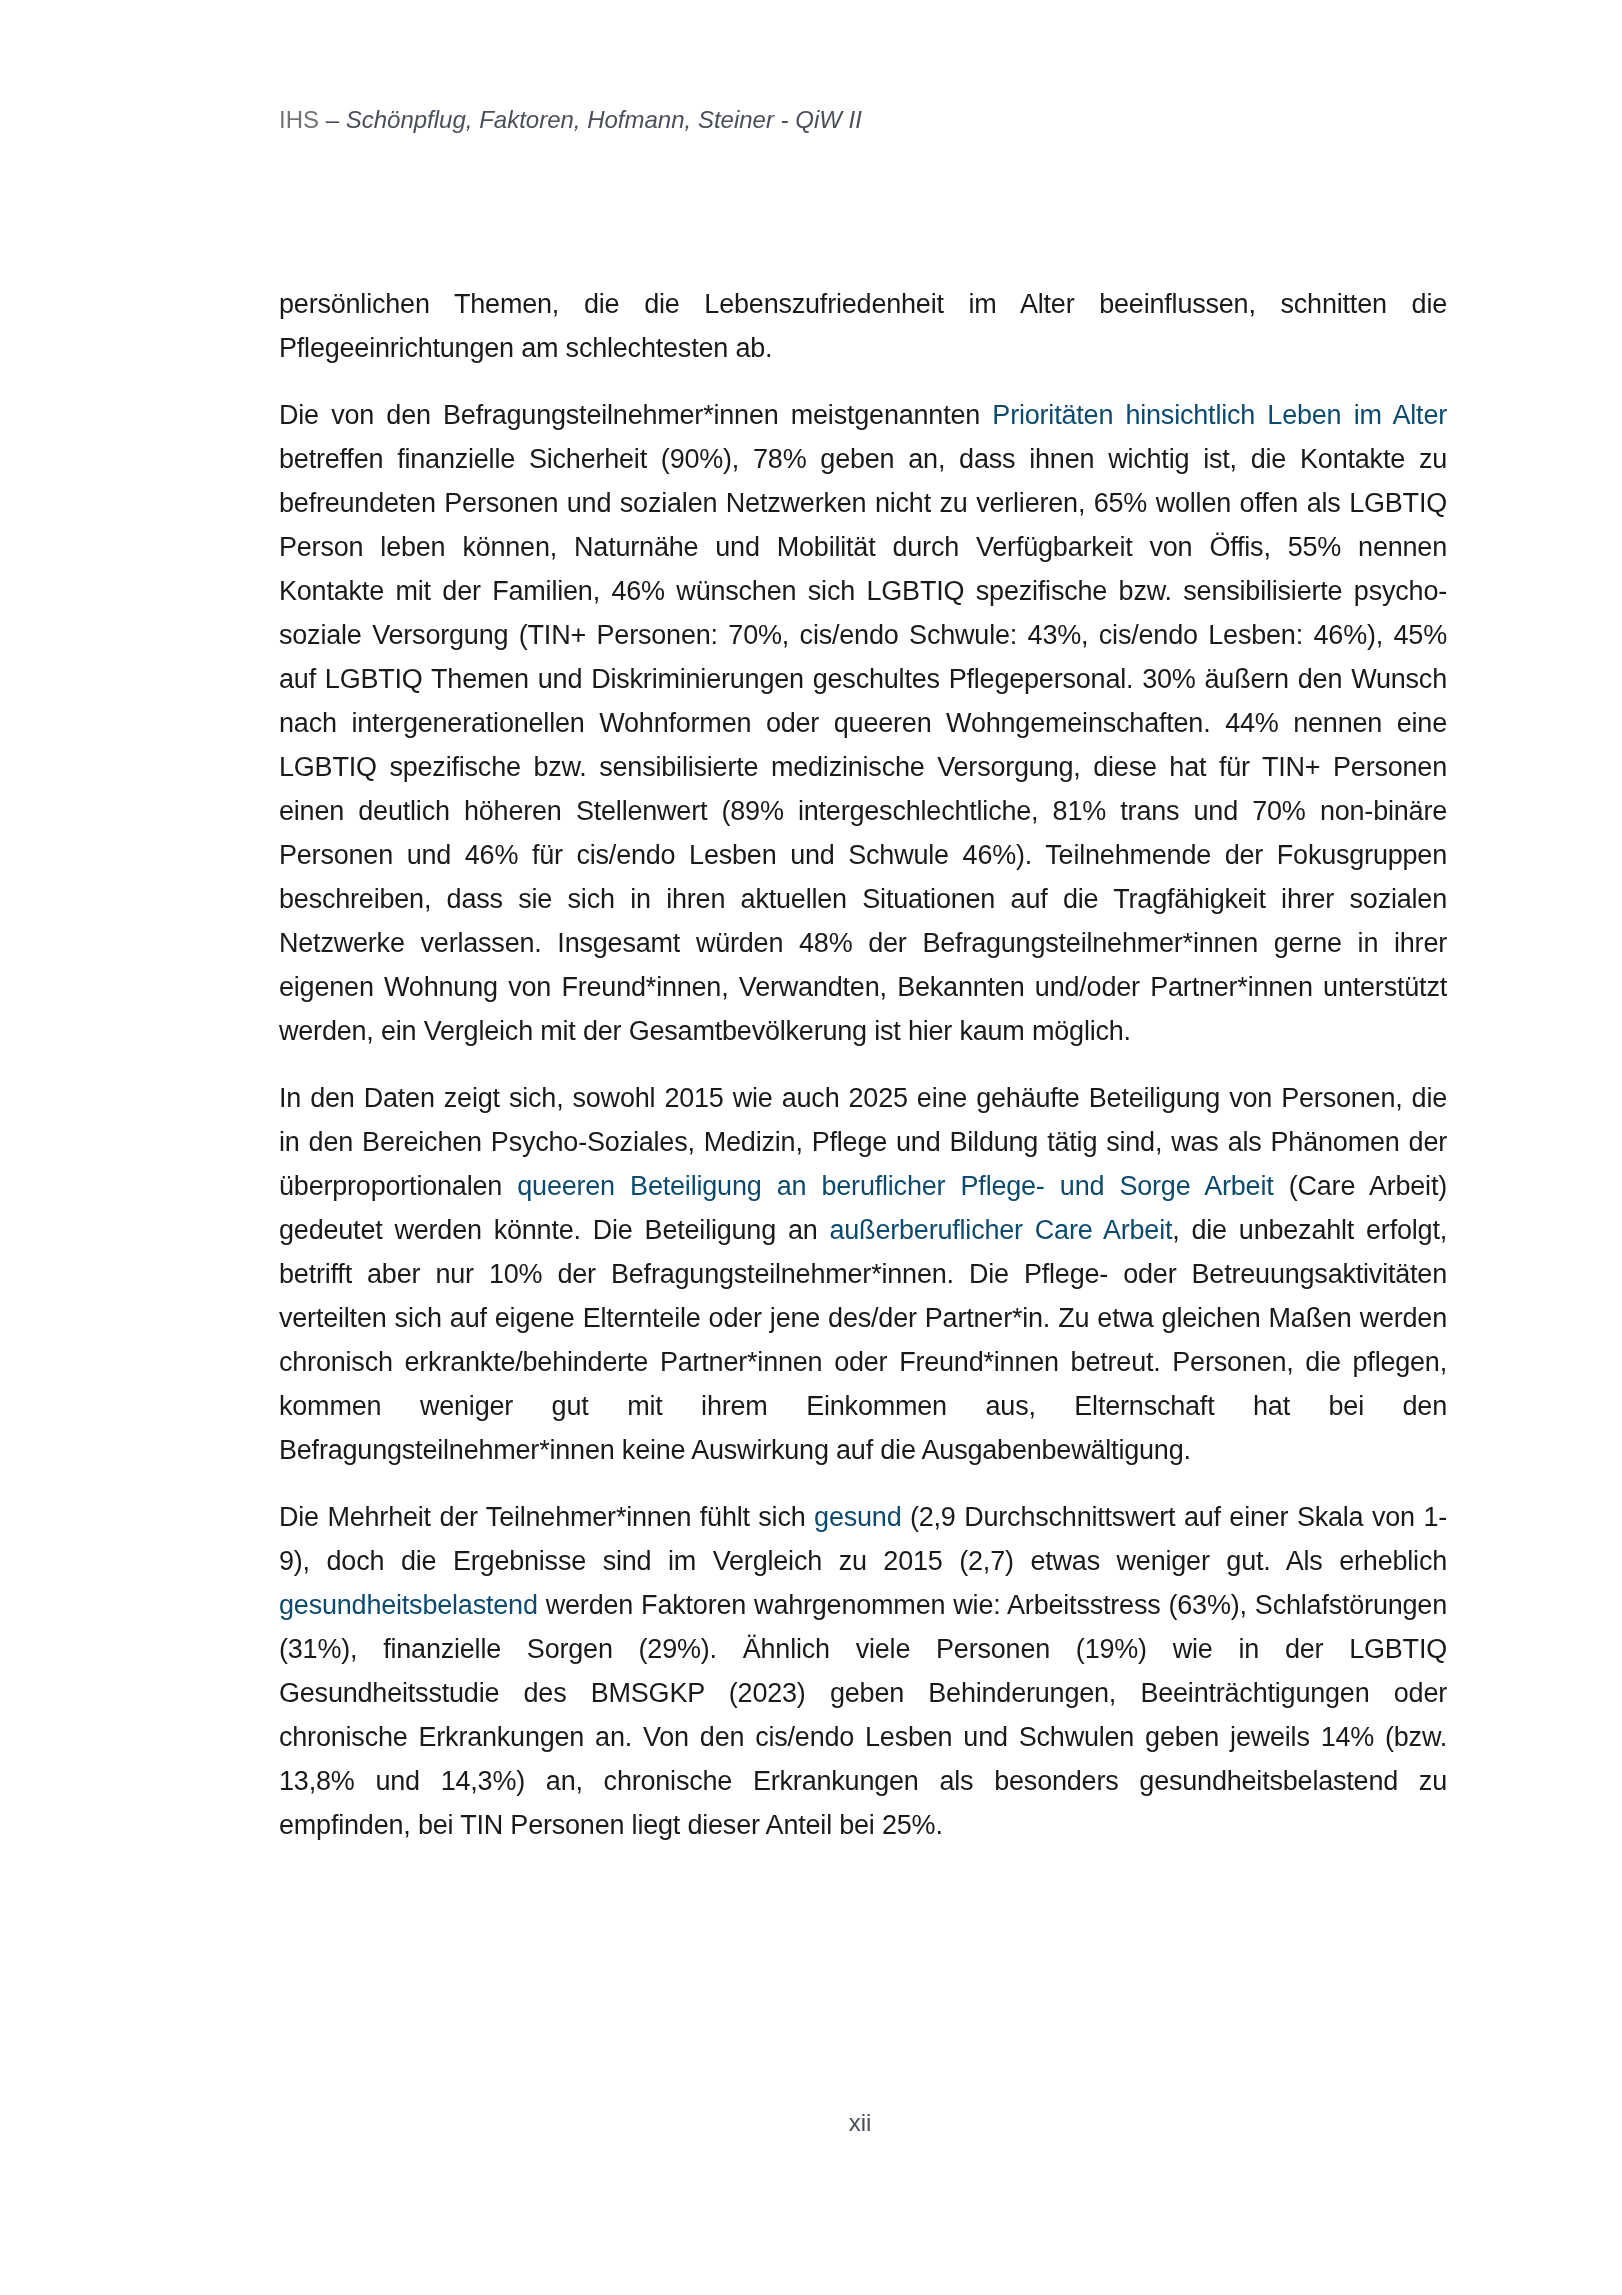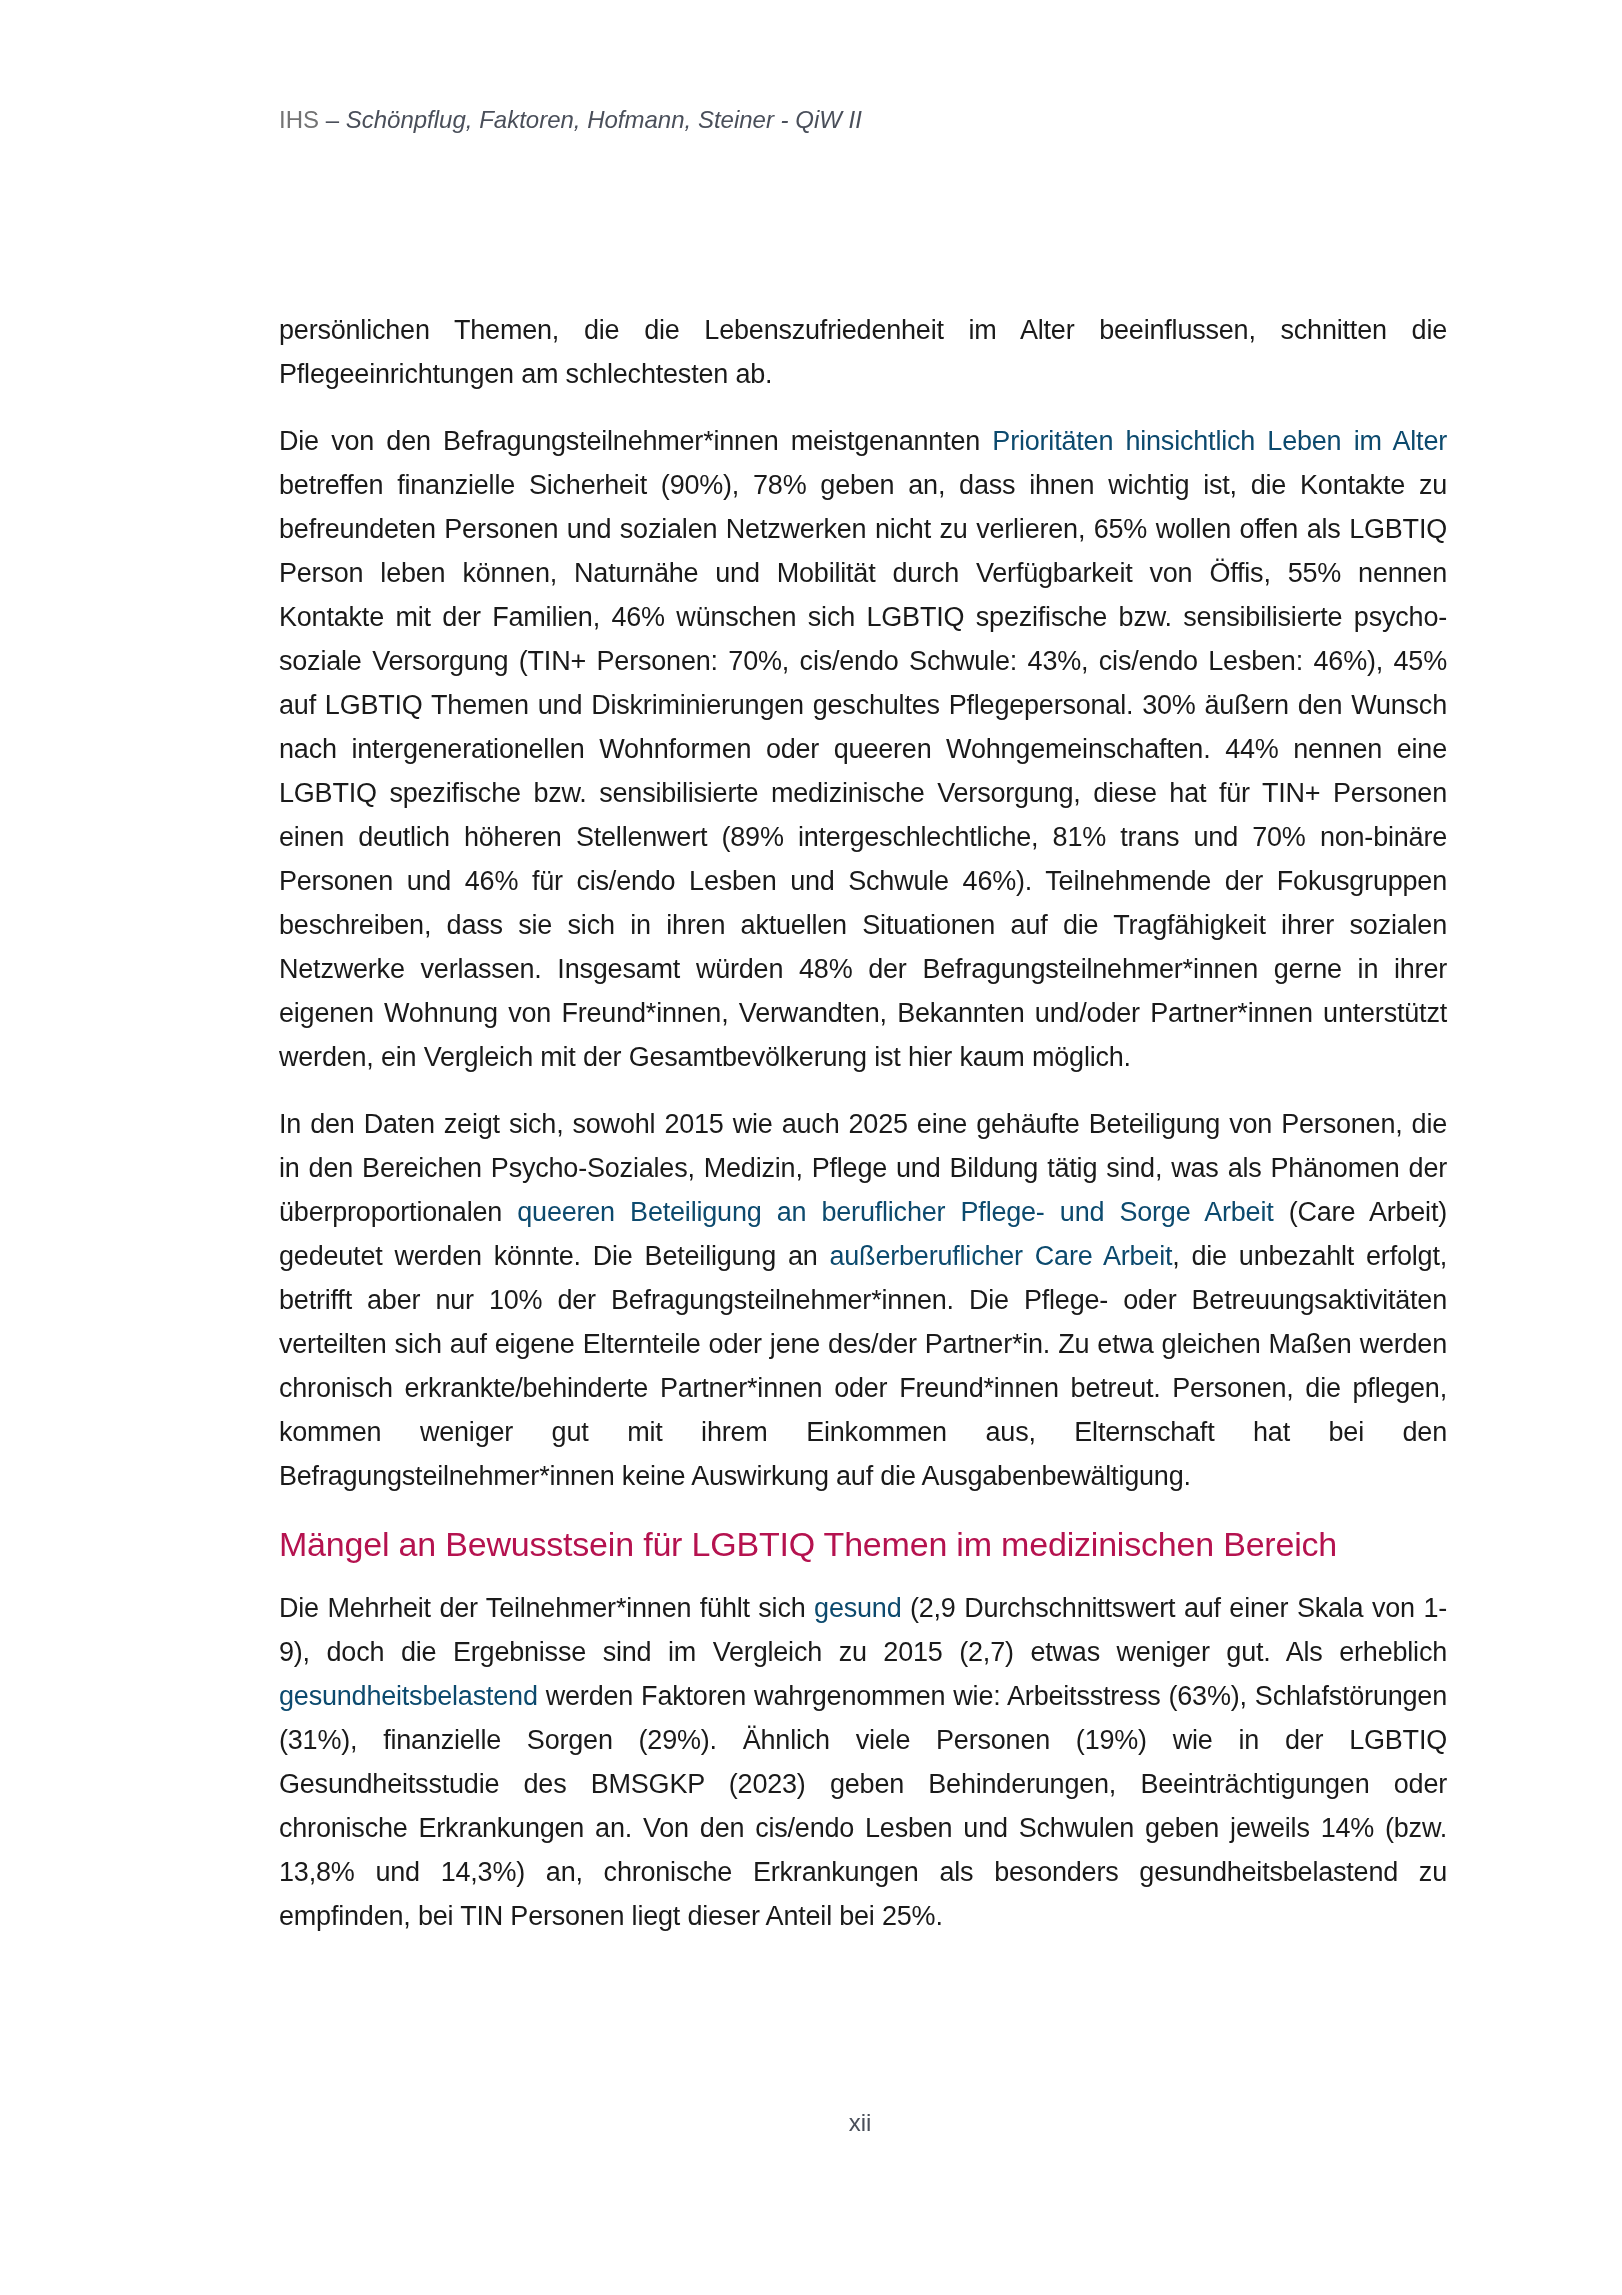--- a/index.html
+++ b/index.html
@@ -33,21 +33,20 @@
     }
     .page-header .authors {
       font-style: italic;
       color: #4a4f5a;
     }
     .content {
       position: absolute;
       left: 279px;
       top: 282px;
       width: 1168px;
-      margin-top: 26px;
     }
     .para {
       margin: 0 0 23px 0;
       font-size: 27px;
       line-height: 44px;
       text-align: justify;
       color: #1a1a1a;
       letter-spacing: -0.2px;
     }
     .para b {
@@ -76,18 +75,17 @@
 <body>
 
 <div class="page-header">
   <span class="org">IHS</span><span class="sep"> – </span><span class="authors">Schönpflug, Faktoren, Hofmann, Steiner - QiW II</span>
 </div>
 
 <div class="content">
   <p class="para"><span>persönlichen Themen, die die Lebenszufriedenheit im Alter beeinflussen, schnitten die Pflegeeinrichtungen am schlechtesten ab.</span></p>
   <p class="para"><span>Die von den Befragungsteilnehmer*innen meistgenannten </span><b>Prioritäten hinsichtlich Leben im Alter</b><span> betreffen finanzielle Sicherheit (90%), 78% geben an, dass ihnen wichtig ist, die Kontakte zu befreundeten Personen und sozialen Netzwerken nicht zu verlieren, 65% wollen offen als LGBTIQ Person leben können, Naturnähe und Mobilität durch Verfügbarkeit von Öffis, 55% nennen Kontakte mit der Familien, 46% wünschen sich LGBTIQ spezifische bzw. sensibilisierte psycho-soziale Versorgung (TIN+ Personen: 70%, cis/endo Schwule: 43%, cis/endo Lesben: 46%), 45% auf LGBTIQ Themen und Diskriminierungen geschultes Pflegepersonal. 30% äußern den Wunsch nach intergenerationellen Wohnformen oder queeren Wohngemeinschaften. 44% nennen eine LGBTIQ spezifische bzw. sensibilisierte medizinische Versorgung, diese hat für TIN+ Personen einen deutlich höheren Stellenwert (89% intergeschlechtliche, 81% trans und 70% non-binäre Personen und 46% für cis/endo Lesben und Schwule 46%). Teilnehmende der Fokusgruppen beschreiben, dass sie sich in ihren aktuellen Situationen auf die Tragfähigkeit ihrer sozialen Netzwerke verlassen. Insgesamt würden 48% der Befragungsteilnehmer*innen gerne in ihrer eigenen Wohnung von Freund*innen, Verwandten, Bekannten und/oder Partner*innen unterstützt werden, ein Vergleich mit der Gesamtbevölkerung ist hier kaum möglich.</span></p>
   <p class="para"><span>In den Daten zeigt sich, sowohl 2015 wie auch 2025 eine gehäufte Beteiligung von Personen, die in den Bereichen Psycho-Soziales, Medizin, Pflege und Bildung tätig sind, was als Phänomen der überproportionalen </span><b>queeren Beteiligung an beruflicher Pflege- und Sorge Arbeit</b><span> (Care Arbeit) gedeutet werden könnte. Die Beteiligung an </span><b>außerberuflicher Care Arbeit</b><span>, die unbezahlt erfolgt, betrifft aber nur 10% der Befragungsteilnehmer*innen. Die Pflege- oder Betreuungsaktivitäten verteilten sich auf eigene Elternteile oder jene des/der Partner*in. Zu etwa gleichen Maßen werden chronisch erkrankte/behinderte Partner*innen oder Freund*innen betreut. Personen, die pflegen, kommen weniger gut mit ihrem Einkommen aus, Elternschaft hat bei den Befragungsteilnehmer*innen keine Auswirkung auf die Ausgabenbewältigung.</span></p>
-  <h2 class="section-heading">Mängel an Bewusstsein für LGBTIQ Themen im medizinischen Bereich</h2>
   <p class="para"><span>Die Mehrheit der Teilnehmer*innen fühlt sich </span><b>gesund</b><span> (2,9 Durchschnittswert auf einer Skala von 1-9), doch die Ergebnisse sind im Vergleich zu 2015 (2,7) etwas weniger gut. Als erheblich </span><b>gesundheitsbelastend</b><span> werden Faktoren wahrgenommen wie: Arbeitsstress (63%), Schlafstörungen (31%), finanzielle Sorgen (29%). Ähnlich viele Personen (19%) wie in der LGBTIQ Gesundheitsstudie des BMSGKP (2023) geben Behinderungen, Beeinträchtigungen oder chronische Erkrankungen an. Von den cis/endo Lesben und Schwulen geben jeweils 14% (bzw. 13,8% und 14,3%) an, chronische Erkrankungen als besonders gesundheitsbelastend zu empfinden, bei TIN Personen liegt dieser Anteil bei 25%.</span></p>
 </div>
 
 <div class="page-number">xii</div>
 
 
 </body></html>

